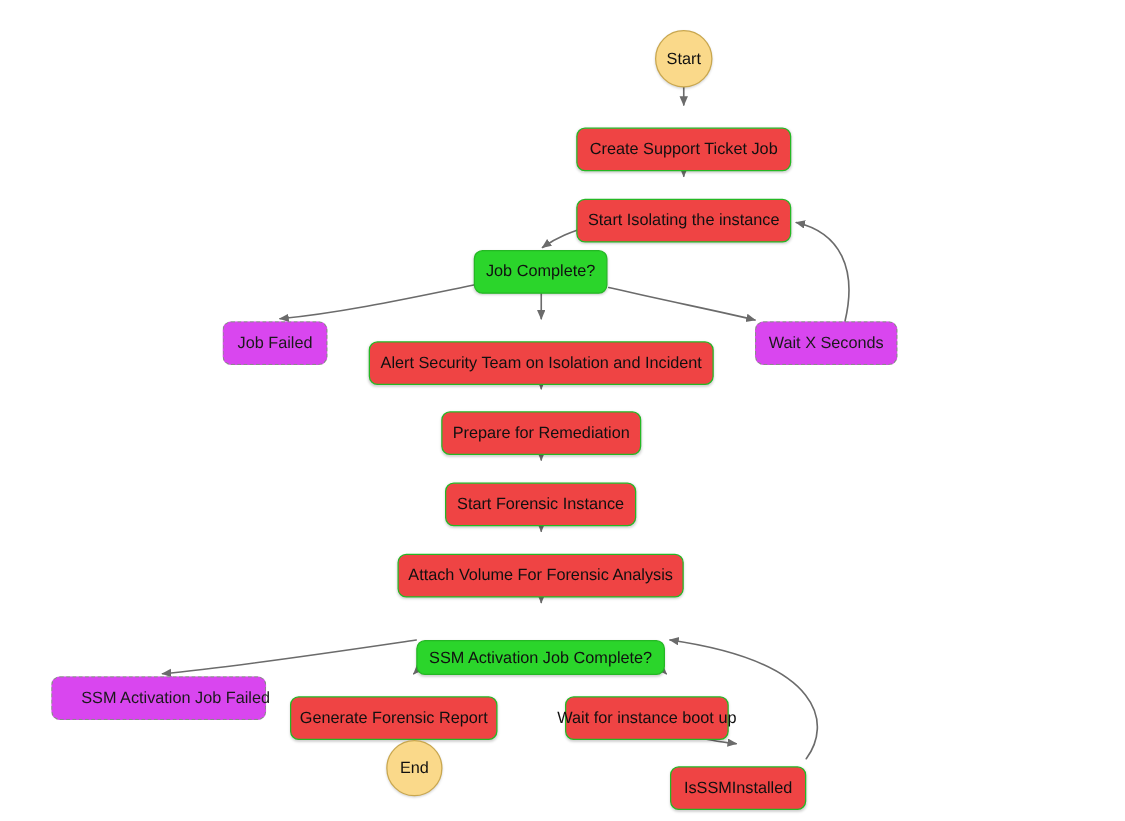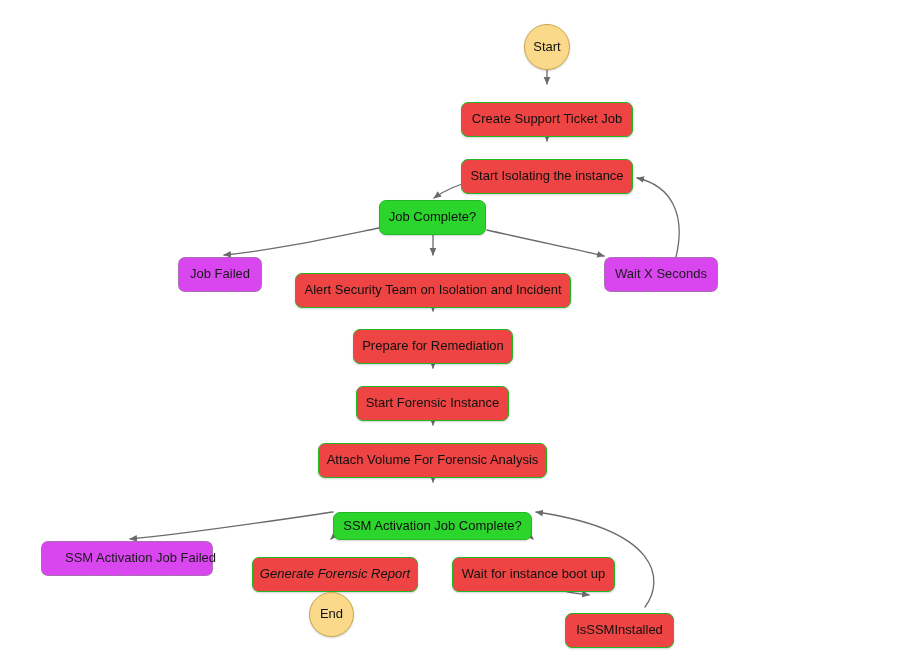--- a/index.html
+++ b/index.html
@@ -126,26 +126,26 @@
       </div>
       <div class="node process" style="left: 318px; top: 427px; width: 229px; height: 35px;">
         <span>Attach Volume For Forensic Analysis</span>
       </div>
       <div class="node decision" style="left: 333px; top: 512px; width: 199px; height: 28px;">
         <span>SSM Activation Job Complete?</span>
       </div>
       <div class="node failure" style="left: 41px; top: 541px; width: 172px; height: 35px; padding-left: 27px;">
         <span>SSM Activation Job Failed</span>
       </div>
-      <div class="node process" style="left: 252px; top: 541px; width: 166px; height: 35px; font-style: italic;">
+      <div class="node process" style="left: 232px; top: 541px; width: 166px; height: 35px;">
         <span>Generate Forensic Report</span>
       </div>
-      <div class="node process" style="left: 452px; top: 541px; width: 163px; height: 35px;">
+      <div class="node process" style="left: 452px; top: 541px; width: 131px; height: 35px;">
         <span>Wait for instance boot up</span>
       </div>
       <div class="node terminal" style="left: 309px; top: 592px; width: 45px; height: 45px;">
         <span>End</span>
       </div>
-      <div class="node process" style="left: 565px; top: 597px; width: 109px; height: 35px;">
+      <div class="node process" style="left: 536px; top: 597px; width: 109px; height: 35px;">
         <span>IsSSMInstalled</span>
       </div>
     </div>
 </div>
 
 </body></html>

